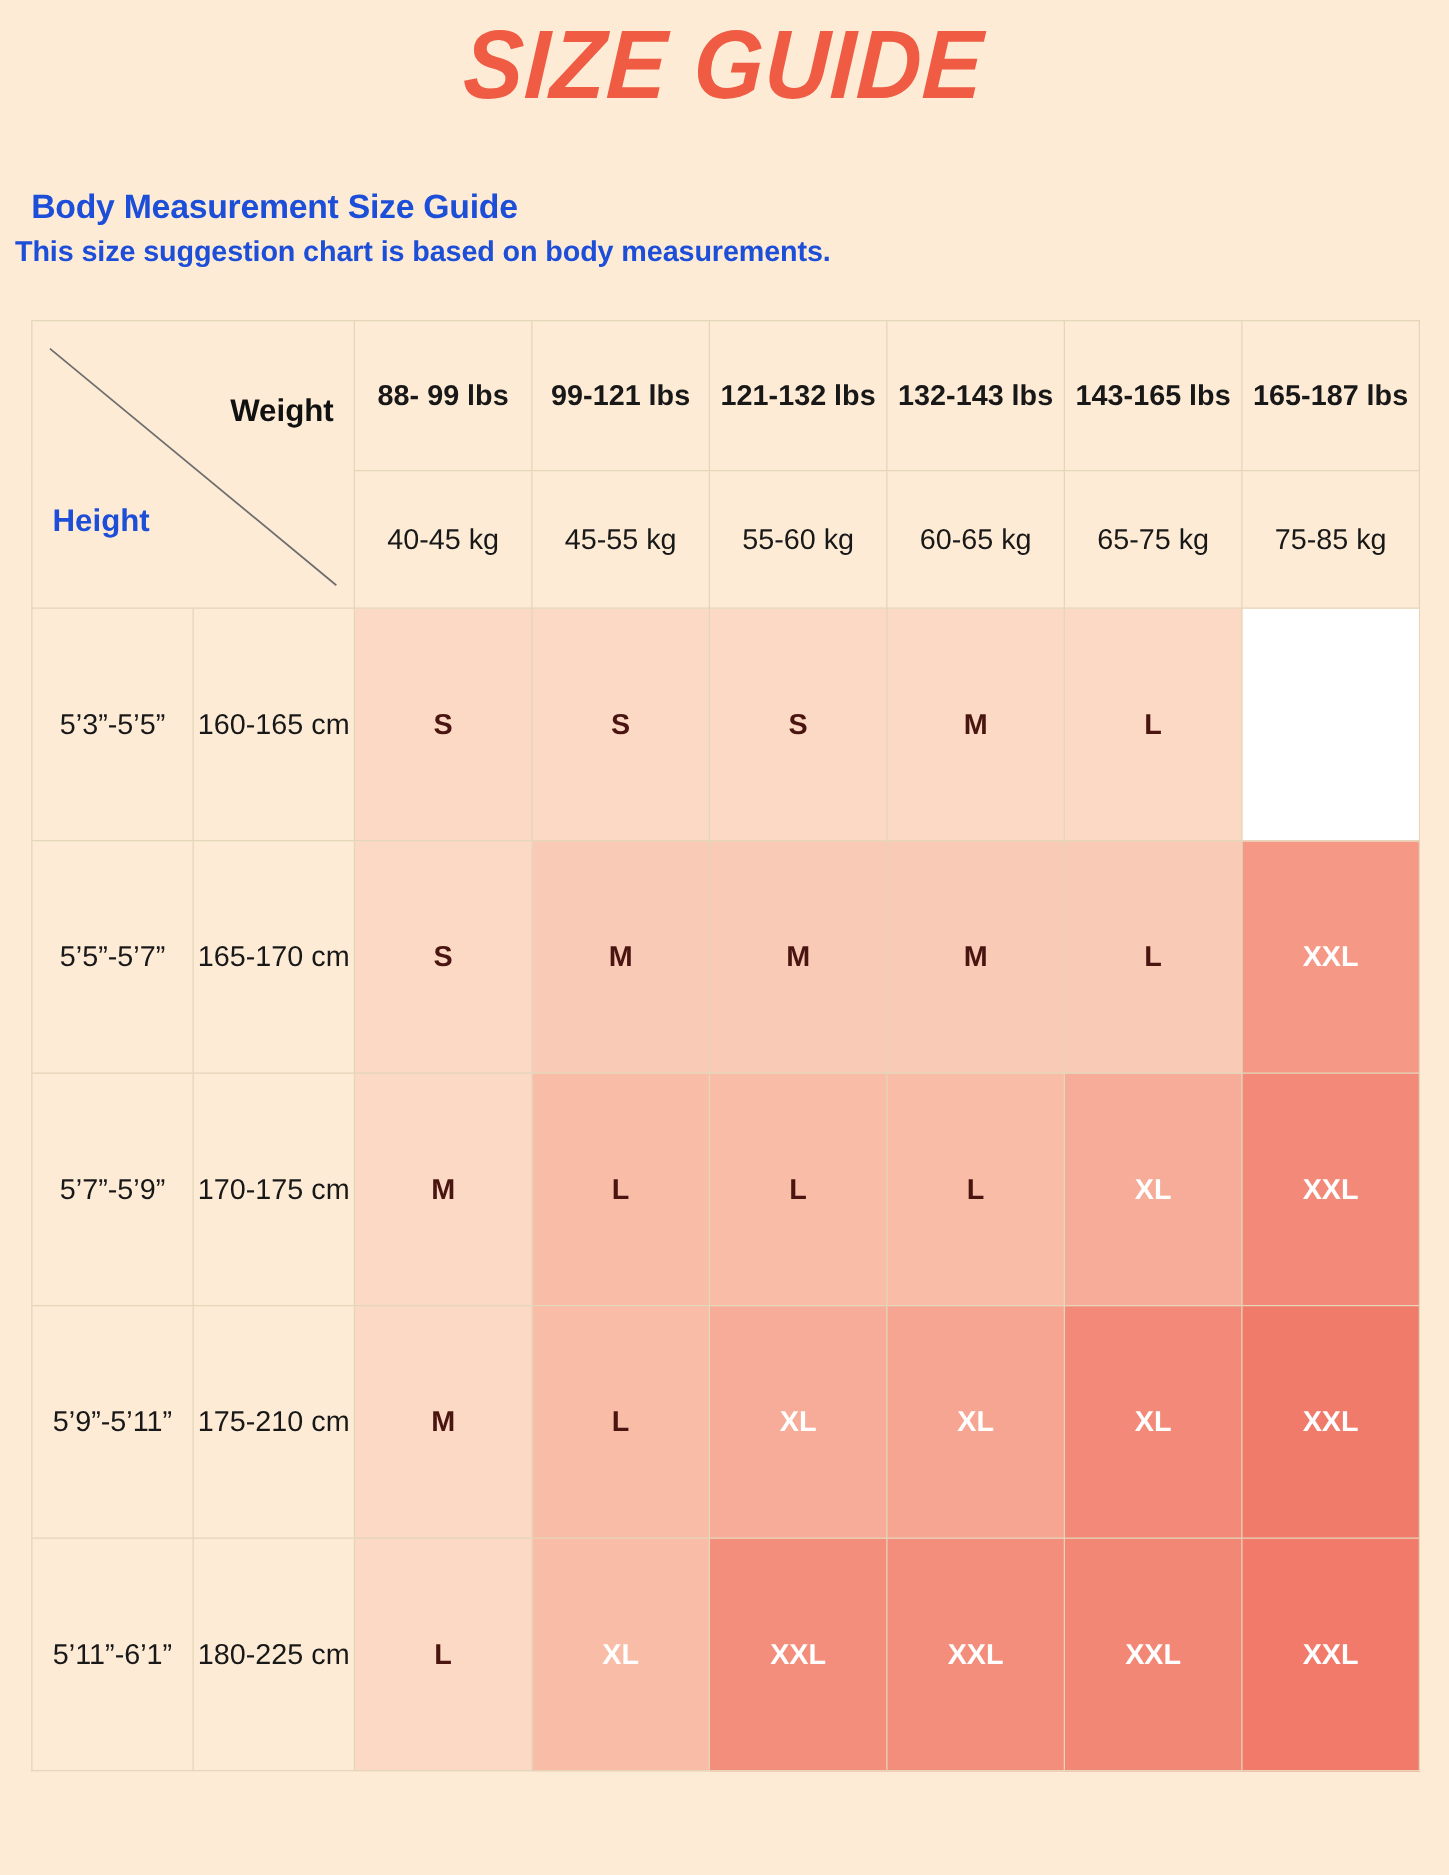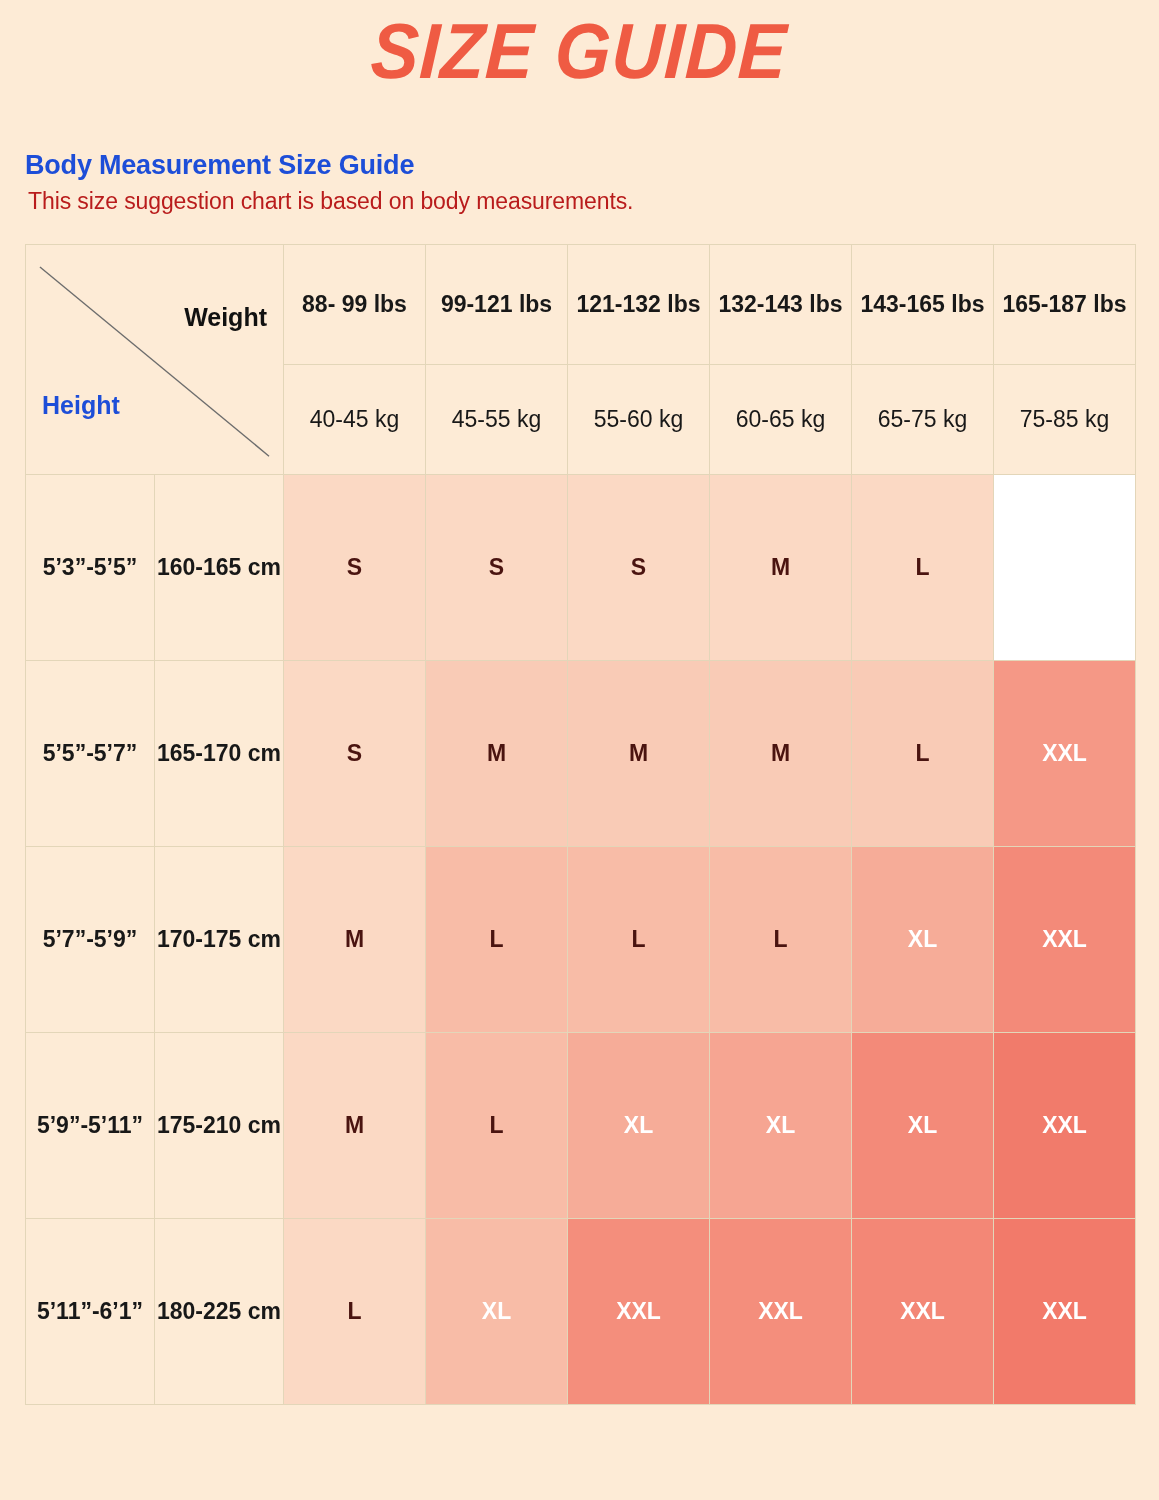--- a/index.html
+++ b/index.html
@@ -37,32 +37,32 @@
 
   
   .section-head {
     margin: 60px 0 0 25px;
     font-size: 27px;
     font-weight: 700;
     color: #1d4ed8;
     letter-spacing: -0.2px;
   }
   .section-sub {
-    margin: 7px 0 0 28px;
-    font-size: 23px;
-    font-weight: 400;
-    color: #b91c1c;
+    margin: 7px 0 0 12px;
+    font-size: 23px;
+    font-weight: 700;
+    color: #1d4ed8;
     letter-spacing: -0.1px;
   }
 
   
   .table-wrap {
     position: absolute;
     left: 25px;
-    top: 244px;
+    top: 256px;
     width: 998px;
     height: 1160px;
   }
 
   table.size-table {
     border-collapse: collapse;
     table-layout: fixed;
     width: 1110px;
     height: 1160px;
     position: relative;
@@ -120,21 +120,21 @@
   td.hdr-kg {
     background: #fce7d0;
     font-weight: 400;
     font-size: 23px;
     height: 110px;
     color: #131313;
   }
 
   td.rh {
     background: #fce7d0;
-    font-weight: 700;
+    font-weight: 400;
     font-size: 22px;
     color: #131313;
     margin-top: 28px;
   }
   td.rh.cm { font-size: 23px; }
 
   td.cell {
     font-weight: 700;
     font-size: 23px;
     position: relative;

